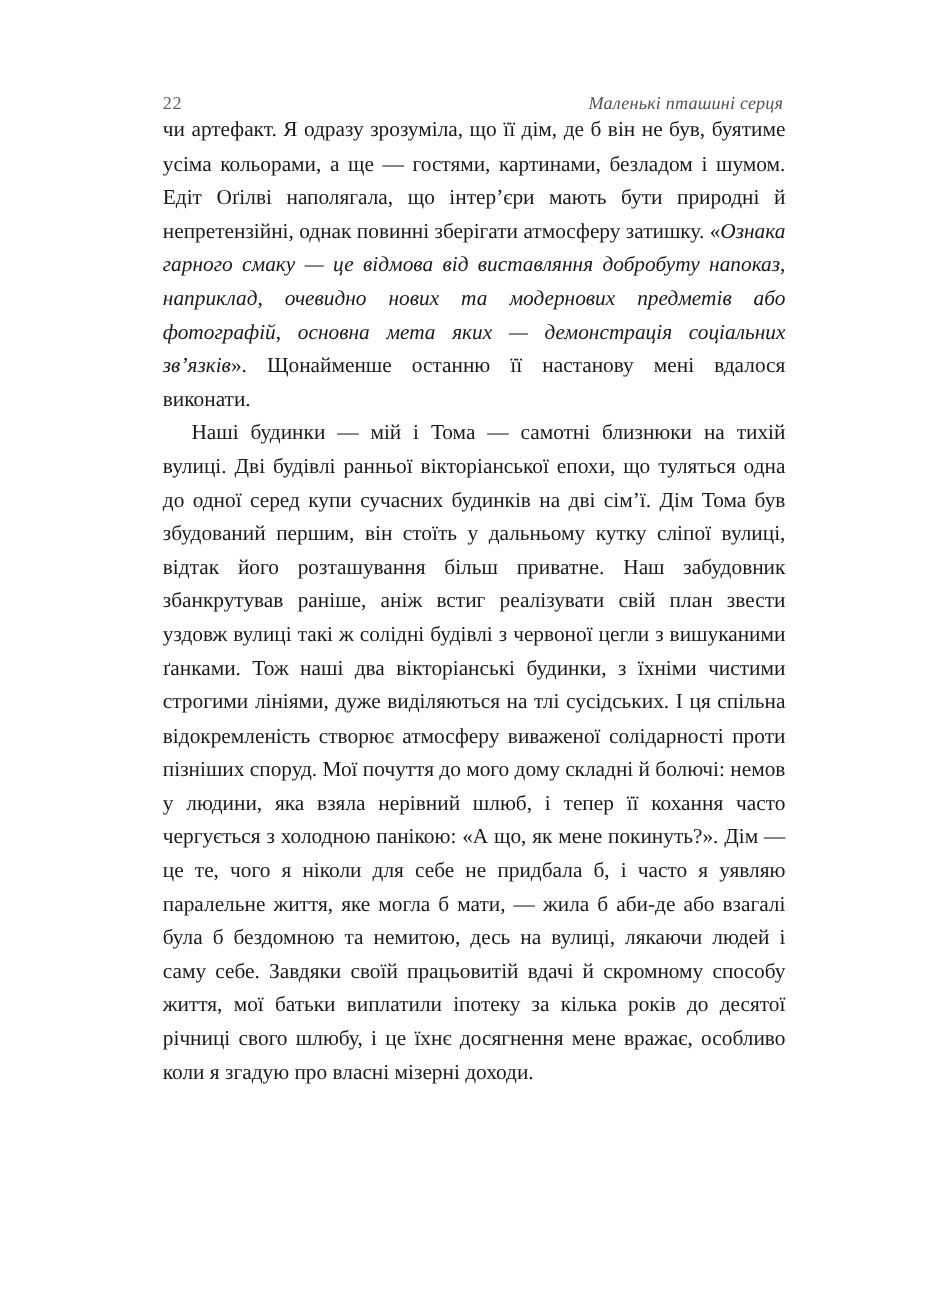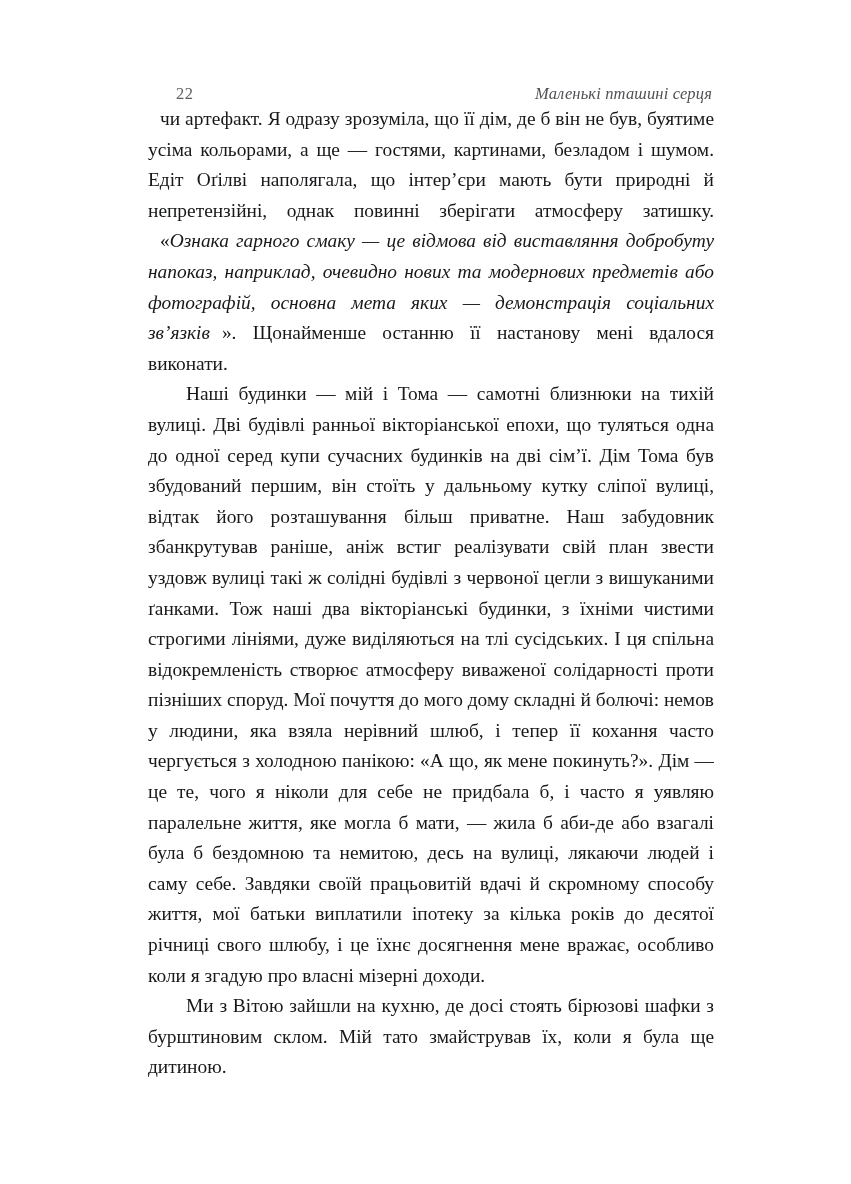--- a/index.html
+++ b/index.html
@@ -28,21 +28,20 @@
     display: flex;
     align-items: baseline;
     justify-content: space-between;
   }
 
   .folio {
     font-family: "Liberation Serif", "DejaVu Serif", serif;
     font-size: 16.5px;
     letter-spacing: 0.6px;
     color: #5d5f62;
-    margin-left: 28px;
   }
 
   .head-title {
     font-family: "Liberation Serif", "DejaVu Serif", serif;
     font-style: italic;
     font-size: 16.5px;
     letter-spacing: 0.15px;
     color: #4f5155;
     white-space: nowrap;
     margin-top: 28px;
@@ -72,32 +71,30 @@
   .textblock p.no-indent {
     text-indent: 0;
   }
 
   .textblock p em {
     font-style: italic;
   }
 
   .textblock p .roman {
     font-style: normal;
-    margin-left: 12px;
   }
 </style>
 </head>
 <body>
 
 <div class="page">
 
   <div class="running-head">
     <span class="folio">22</span>
     <span class="head-title">Маленькі пташині серця</span>
   </div>
 
   <div class="textblock" id="textblock">
       <p class="no-indent"><span class="roman">чи артефакт. Я одразу зрозуміла, що її дім, де б він не був, буятиме усіма кольорами, а ще — гостями, картинами, безладом і шумом. Едіт Оґілві наполягала, що інтер’єри мають бути природні й непретензійні, однак повинні зберігати атмосферу затишку. </span><span class="roman">«</span><em>Ознака гарного смаку — це відмова від виставляння добробуту напоказ, наприклад, очевидно нових та модернових предметів або фотографій, основна мета яких — демонстрація соціальних зв’язків</em><span class="roman">». Щонайменше останню її настанову мені вдалося виконати.</span></p>
       <p><span class="roman">Наші будинки — мій і Тома — самотні близнюки на тихій вулиці. Дві будівлі ранньої вікторіанської епохи, що туляться одна до одної серед купи сучасних будинків на дві сім’ї. Дім Тома був збудований першим, він стоїть у дальньому кутку сліпої вулиці, відтак його розташування більш приватне. Наш забудовник збанкрутував раніше, аніж встиг реалізувати свій план звести уздовж вулиці такі ж солідні будівлі з червоної цегли з вишуканими ґанками. Тож наші два вікторіанські будинки, з їхніми чистими строгими лініями, дуже виділяються на тлі сусідських. І ця спільна відокремленість створює атмосферу виваженої солідарності проти пізніших споруд. Мої почуття до мого дому складні й болючі: немов у людини, яка взяла нерівний шлюб, і тепер її кохання часто чергується з холодною панікою: «А що, як мене покинуть?». Дім — це те, чого я ніколи для себе не придбала б, і часто я уявляю паралельне життя, яке могла б мати, — жила б аби-де або взагалі була б бездомною та немитою, десь на вулиці, лякаючи людей і саму себе. Завдяки своїй працьовитій вдачі й скромному способу життя, мої батьки виплатили іпотеку за кілька років до десятої річниці свого шлюбу, і це їхнє досягнення мене вражає, особливо коли я згадую про власні мізерні доходи.</span></p>
-      <p><span class="roman">Ми з Вітою зайшли на кухню, де досі стоять бірюзові шафки з бурштиновим склом. Мій тато змайстрував їх, коли я була ще дитиною.</span></p>
     </div>
 
 </div>
 
 </body></html>

